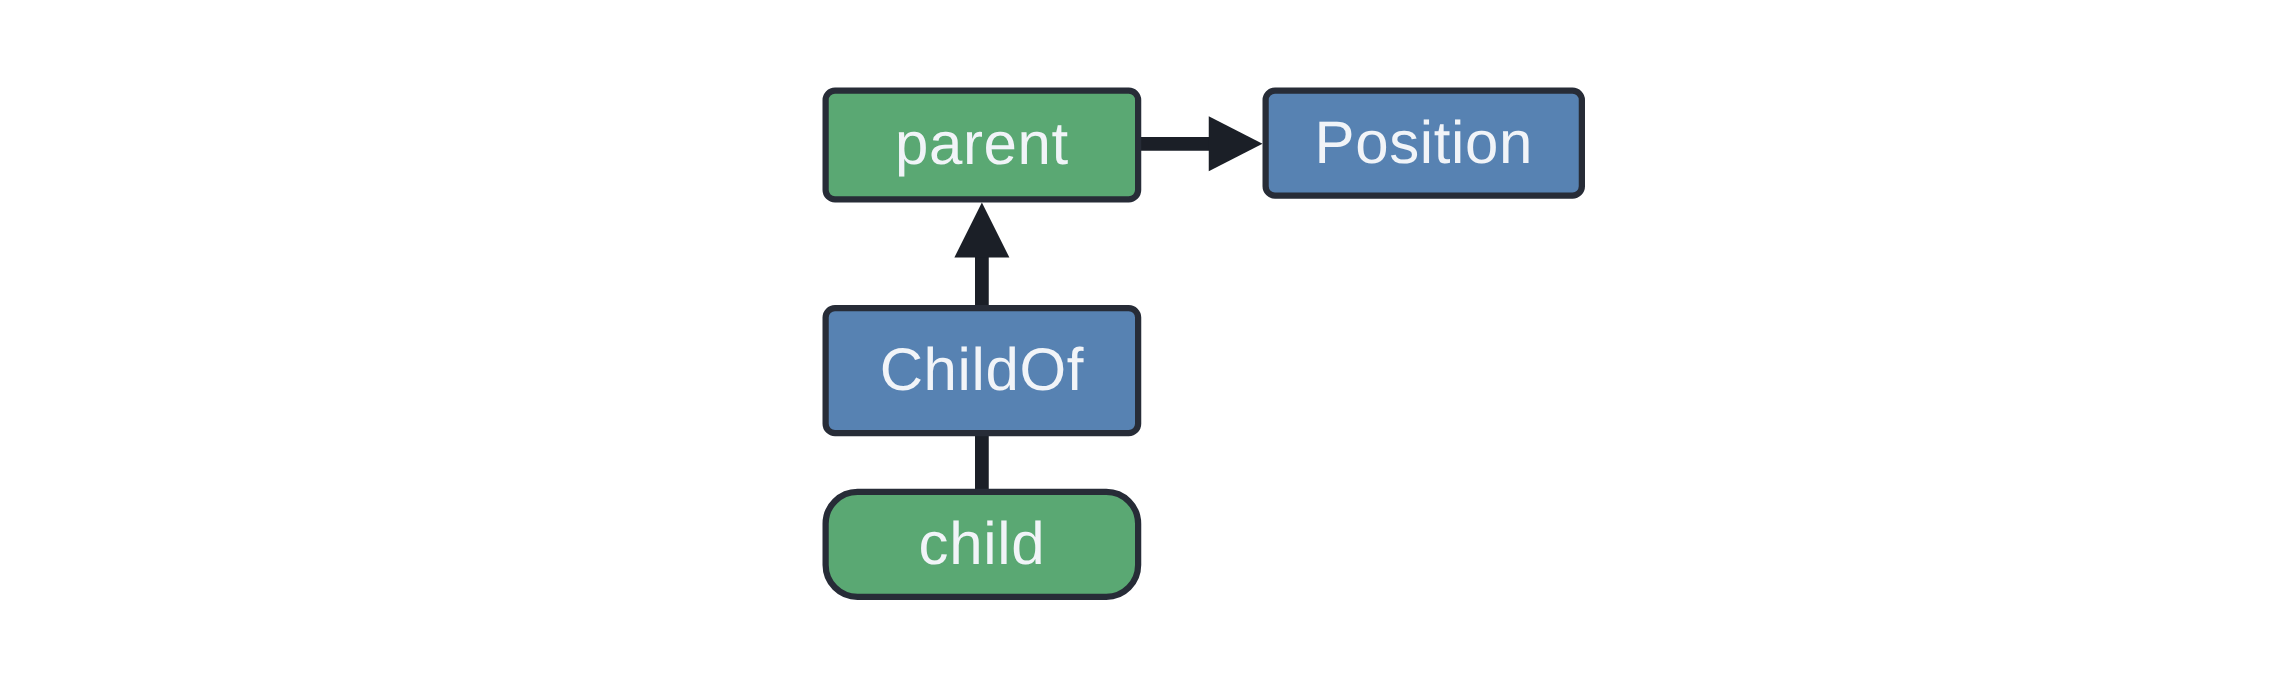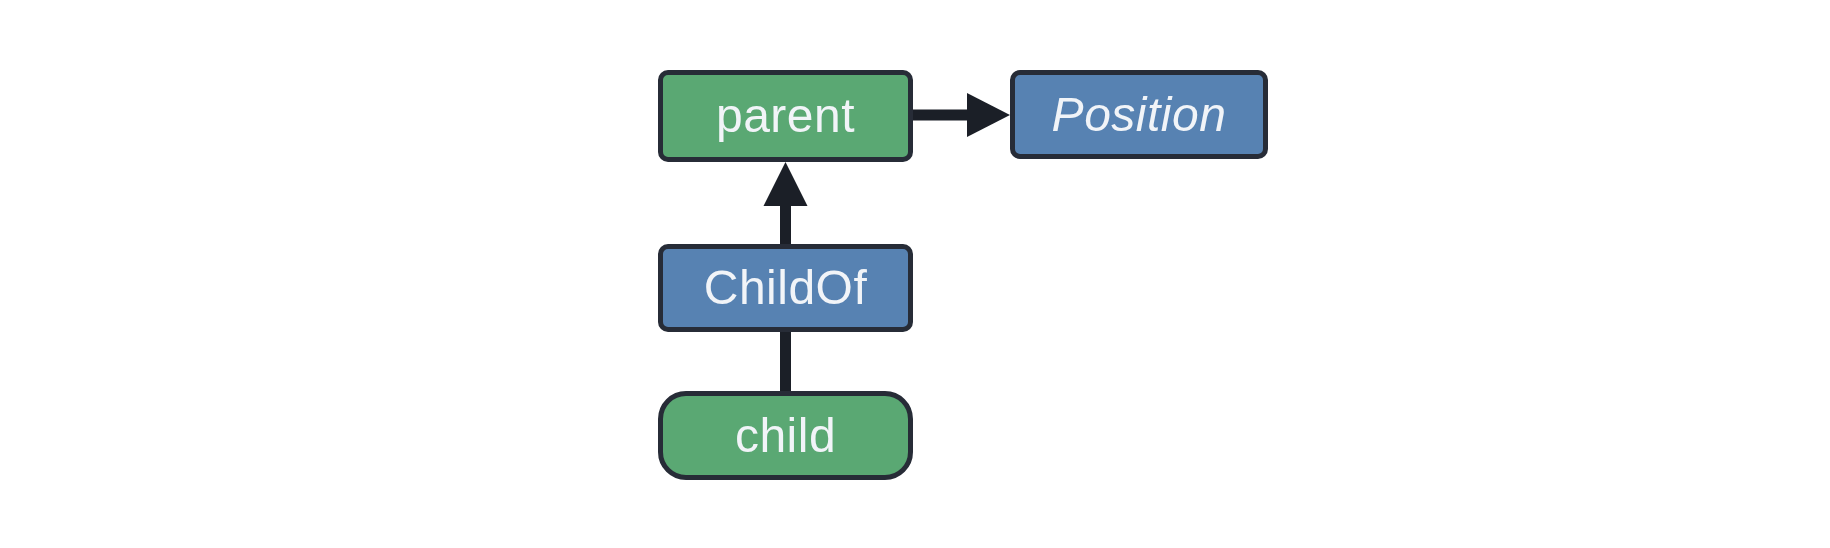--- a/index.html
+++ b/index.html
@@ -73,25 +73,25 @@
 
     <g>
       <line class="edge-line" x1="785.5" y1="330" x2="785.5" y2="393"></line>
     </g>
   </svg>
 
   <div class="node" style="left:658px; top:70px; width:255px; height:92px;" data-fill="green">
     <span class="node-label">parent</span>
   </div>
 
-  <div class="node" style="left:1010px; top:70px; width:258px; height:89px;font-style:italic;" data-fill="blue">
+  <div class="node" style="left:1010px; top:70px; width:258px; height:89px;" data-fill="blue">
     <span class="node-label">Position</span>
   </div>
 
-  <div class="node" style="left:658px; top:244px; width:255px; height:88px;" data-fill="blue">
+  <div class="node" style="left:658px; top:244px; width:255px; height:105px;" data-fill="blue">
     <span class="node-label">ChildOf</span>
   </div>
 
   <div class="node" style="left:658px; top:391px; width:255px; height:89px;border-radius:28px;" data-fill="green">
     <span class="node-label">child</span>
   </div>
 
 </div>
 
 </body></html>

